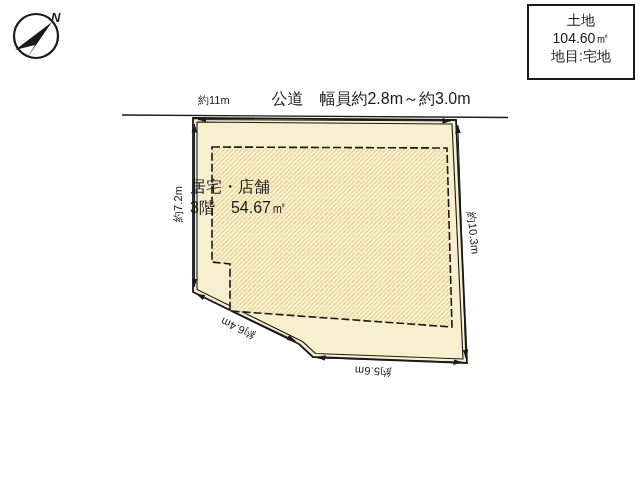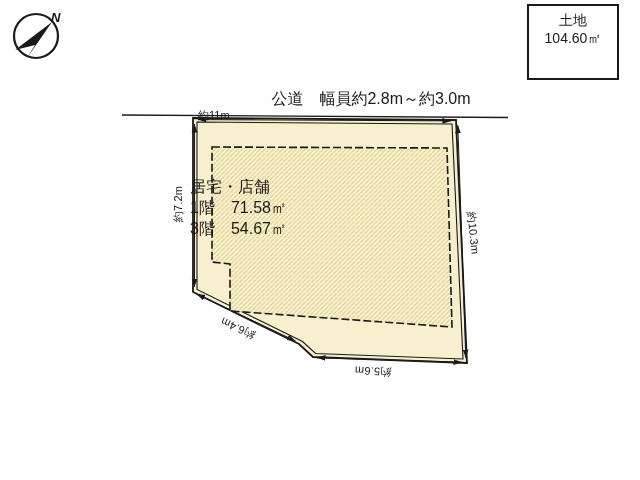--- a/index.html
+++ b/index.html
@@ -10,21 +10,21 @@
   #plot-svg{position:absolute;left:0;top:0;}
   .label{position:absolute;white-space:nowrap;color:#1a1a1a;}
   .dim{font-size:11px;letter-spacing:0.2px;}
   .rot-left{transform:translate(-50%,-50%) rotate(-90deg);}
   .rot-right{transform:translate(-50%,-50%) rotate(84deg);}
   .rot-slope{transform:translate(-50%,-50%) rotate(205deg);}
   .rot-bottom{transform:translate(-50%,-50%) rotate(183deg);}
   #road-label{font-size:16px;transform:translate(-50%,0);}
   #dim-top{font-size:11px;}
   #land-info-box{
-    position:absolute;left:527px;top:4px;width:92px;height:76px;
+    position:absolute;left:527px;top:4px;width:108px;height:76px;
     border:2px solid #1a1a1a;background:#fff;text-align:center;
     font-size:14px;line-height:18px;padding-top:5px;box-sizing:border-box;
   }
   #building-text{
     position:absolute;left:190px;top:176px;width:280px;text-align:left;
     font-size:16px;line-height:21px;
   }
   #disclaimer{
     position:absolute;right:3px;top:454px;font-size:11px;color:#222;
   }
@@ -61,30 +61,30 @@
     <g>
       <circle cx="36" cy="36" r="22" fill="#ffffff" stroke="#1a1a1a" stroke-width="2.2"></circle>
       <path d="M52,22 L15,50 L35,45 L27,58 Z" fill="#1a1a1a"></path>
       <text x="51" y="22" font-size="13" font-weight="bold" font-style="italic" fill="#1a1a1a">N</text>
     </g>
   </svg>
 
   <div id="land-info-box">
     <div>土地</div>
     <div>104.60㎡</div>
+    <div>地目:宅地</div>
   </div>
 
   <div id="road-label" class="label" style="left:371px;top:89px;text-align:center;">公道　幅員約2.8m～約3.0m</div>
-  <div id="dim-top" class="label" style="left:198px;top:108px;text-align:center;">約11m</div>
+  <div id="dim-top" class="label" style="left:198px;top:93px;text-align:center;">約11m</div>
 
   <div class="label dim rot-left" style="left:178px;top:204px;">約7.2m</div>
   <div class="label dim rot-right" style="left:473px;top:233px;">約10.3m</div>
   <div class="label dim rot-slope" style="left:238px;top:328px;">約6.4m</div>
   <div class="label dim rot-bottom" style="left:373px;top:371px;">約5.6m</div>
 
   <div id="building-text">
     <div>居宅・店舗</div>
-    <div>1階　71.58㎡</div>
     <div>3階　54.67㎡</div>
   </div>
 
 
 </div>
 
 </body></html>

